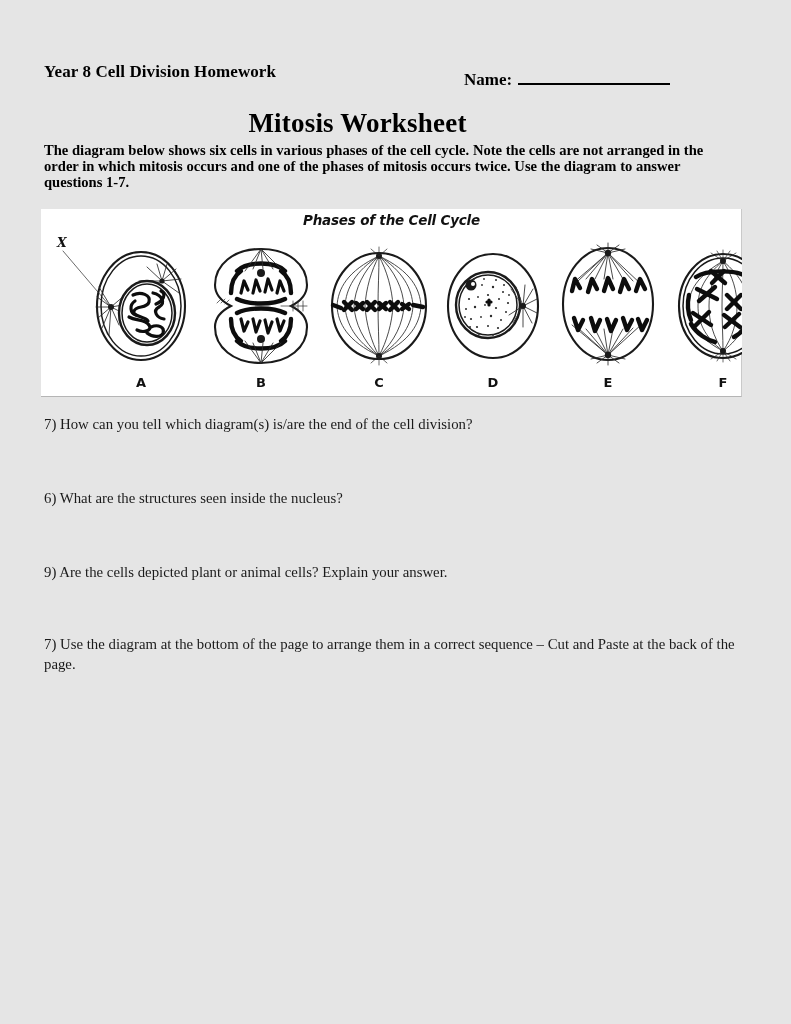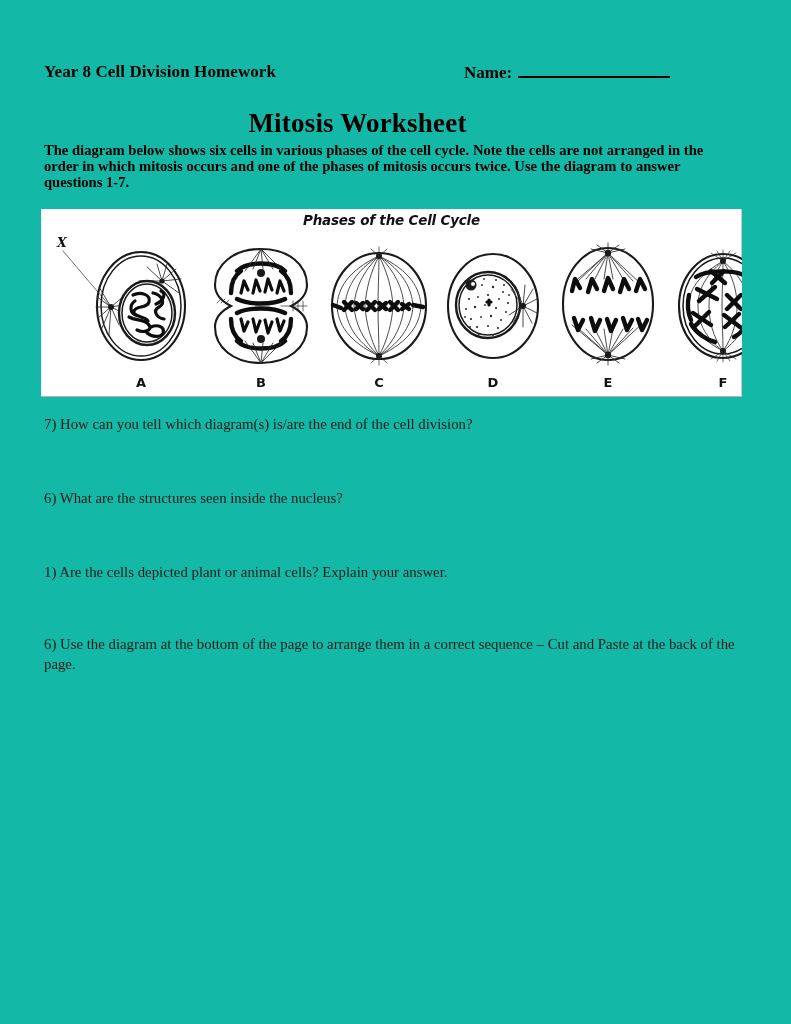--- a/index.html
+++ b/index.html
@@ -4,21 +4,21 @@
 <style>
   html, body {
     margin: 0;
     padding: 0;
     background: #ffffff;
   }
   .page {
     position: relative;
     width: 791px;
     height: 1024px;
-    background: #14b8a6;
+    background: #e5e5e5;
     font-family: "Liberation Serif", serif;
     color: #000000;
     overflow: hidden;
   }
 
   
   .header-row {
     position: absolute;
     left: 44px;
     top: 62px;
@@ -28,21 +28,21 @@
   }
   .hw-title {
     font-size: 17px;
     font-weight: bold;
     letter-spacing: 0.1px;
     white-space: nowrap;
   }
   .name-group {
     position: absolute;
     left: 420px;
-    top: 0;
+    top: 7px;
     display: flex;
     align-items: baseline;
     white-space: nowrap;
   }
   .name-label {
     font-size: 17px;
     font-weight: bold;
   }
   .name-line {
     display: inline-block;
@@ -478,16 +478,16 @@
           <path d="M670 62 L684 74"></path>
             <path d="M671 74 L683 62"></path>
         </g>
         <text class="ltr" x="682" y="178">F</text>
       </g>
     </svg>
   </div>
 
   <div class="question q1">7) How can you tell which diagram(s) is/are the end of the cell division?</div>
   <div class="question q2">6) What are the structures seen inside the nucleus?</div>
-  <div class="question q3">1) Are the cells depicted plant or animal cells? Explain your answer.</div>
-  <div class="question q4">6) Use the diagram at the bottom of the page to arrange them in a correct sequence – Cut and Paste at the back of the page.</div>
+  <div class="question q3">9) Are the cells depicted plant or animal cells? Explain your answer.</div>
+  <div class="question q4">7) Use the diagram at the bottom of the page to arrange them in a correct sequence – Cut and Paste at the back of the page.</div>
 
 </div>
 
 </body></html>

